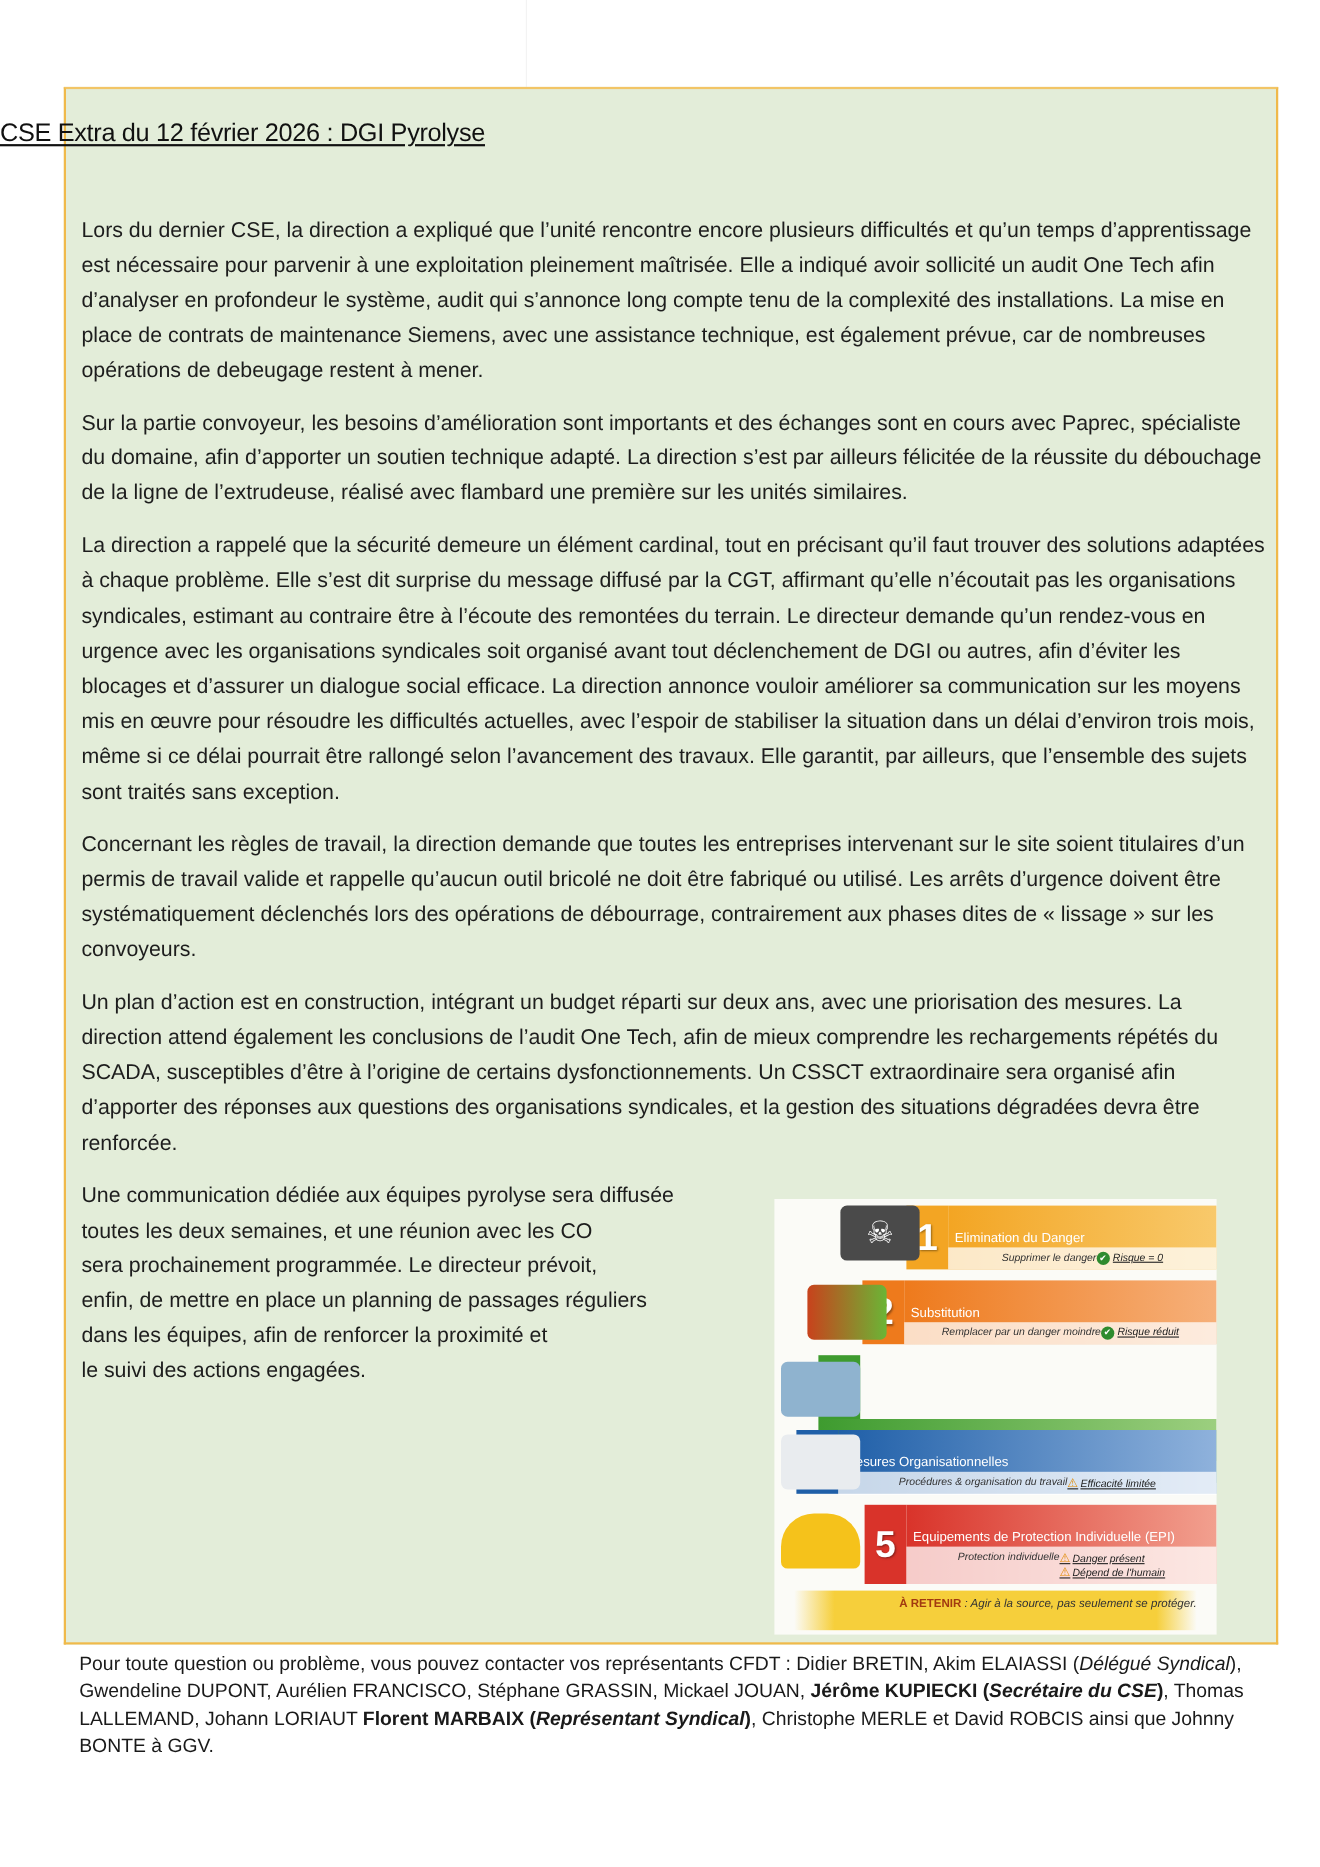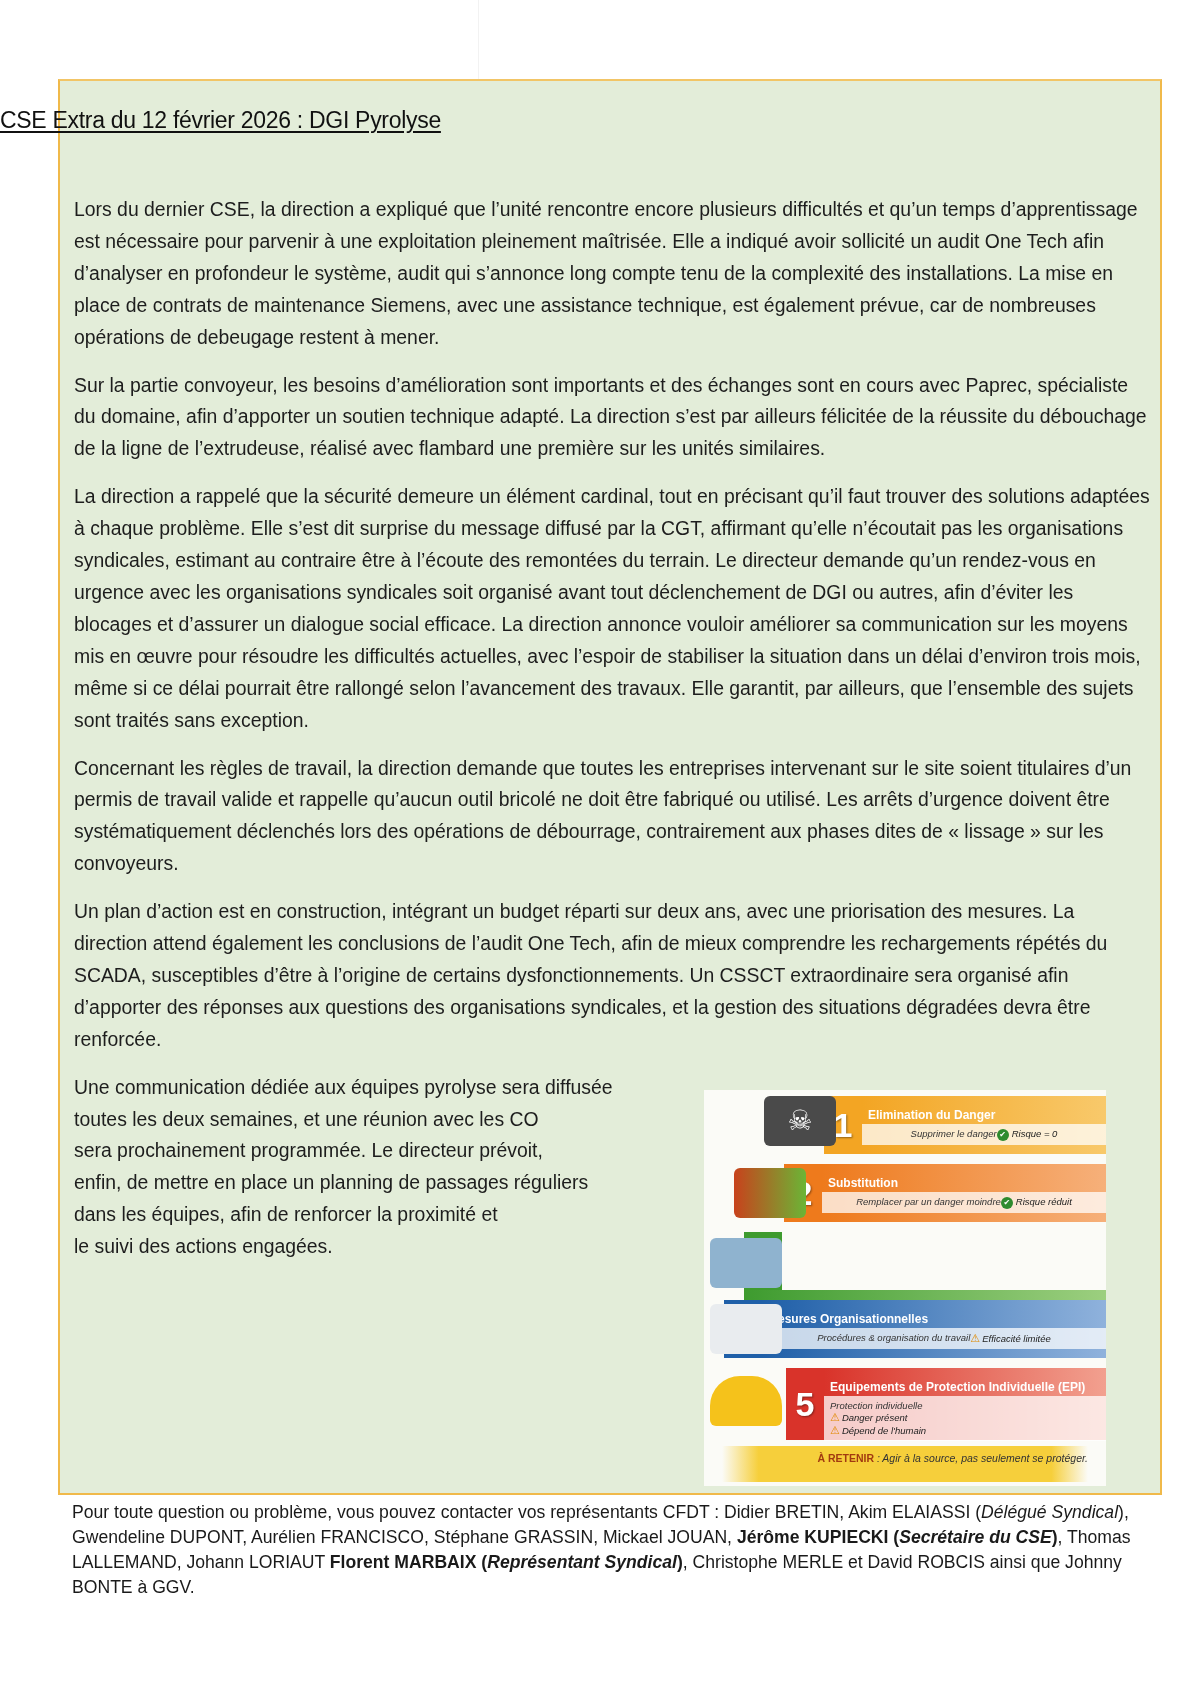--- a/index.html
+++ b/index.html
@@ -23,24 +23,24 @@
   .body-text p { margin:0 0 16px 0; }
   .narrow { width:620px; }
   .pyramid {
     position:absolute; left:704px; top:1090px; width:402px; height:396px;
     background:#fbfbf7; overflow:hidden;
   }
   .tier { position:absolute; height:58px; display:flex; }
   .tier .num { width:38px; font-weight:bold; font-size:34px; color:#fff;
                text-align:center; line-height:58px; text-shadow:1px 1px 2px rgba(0,0,0,.4);}
   .tier .band { flex:1; position:relative; }
-  .tier .head { color:#fff; font-weight:bold; font-size:12px; padding:12px 6px 2px 6px; }
+  .tier .head { color:#fff; font-weight:normal; font-size:12px; padding:22px 6px 2px 6px; }
   .tier .sub { font-style:italic; font-size:9.5px; color:#333; padding:4px 6px;
                background:rgba(255,255,255,.75); display:flex; justify-content:center; }
-  .tier .badge { font-size:9.5px; font-style:italic; color:#222; }
+  .tier .badge { font-size:9.5px; font-style:italic; color:#222;text-decoration:underline; }
   .ok::before { content:"\2714"; display:inline-block; width:12px; height:12px; border-radius:50%;
                 background:#2e8b2e; color:#fff; font-size:8px; text-align:center; line-height:12px;
                 margin-right:3px; font-style:normal; }
   .warn::before { content:"\26A0"; color:#e08a00; margin-right:2px; font-style:normal; font-size:11px; }
   .icon-box { position:absolute; width:72px; height:50px; border-radius:6px; }
   .retain {
     position:absolute; left:18px; right:18px; bottom:4px; height:36px;
     background:linear-gradient(90deg, rgba(245,200,40,0) 0%, #f6cf3b 10%, #f6cf3b 90%, rgba(245,200,40,0) 100%);
     text-align:right; font-size:10.5px; line-height:24px; font-style:italic; color:#333;
   }
@@ -127,21 +127,21 @@
         <span class="badge warn">Efficacité limitée</span>
         </div>
     </div>
   </div>
   <div class="icon-box" style="left:6px; top:214px; background:#e9ecef;"></div>
 
   <div class="tier" style="left:0; right:0; top:278px; height:72px;">
     <div class="num" style="background:#d9332a; margin-left:82px; line-height:72px;">5</div>
     <div class="band" style="background:linear-gradient(90deg,#d9332a,#f2a08f)">
       <div class="head">Equipements de Protection Individuelle (EPI)</div>
-      <div class="sub" style="align-items:flex-start;flex-direction:column;">
+      <div class="sub" style="align-items:flex-start;">
           <span>Protection individuelle</span>
         <span style="display:flex;flex-direction:column;">
           <span class="badge warn">Danger présent</span>
           <span class="badge warn">Dépend de l'humain</span>
         </span>
         </div>
     </div>
   </div>
   <div class="icon-box" style="left:6px; top:286px; background:#f5c21b; border-radius:30px 30px 6px 6px;"></div>
 

